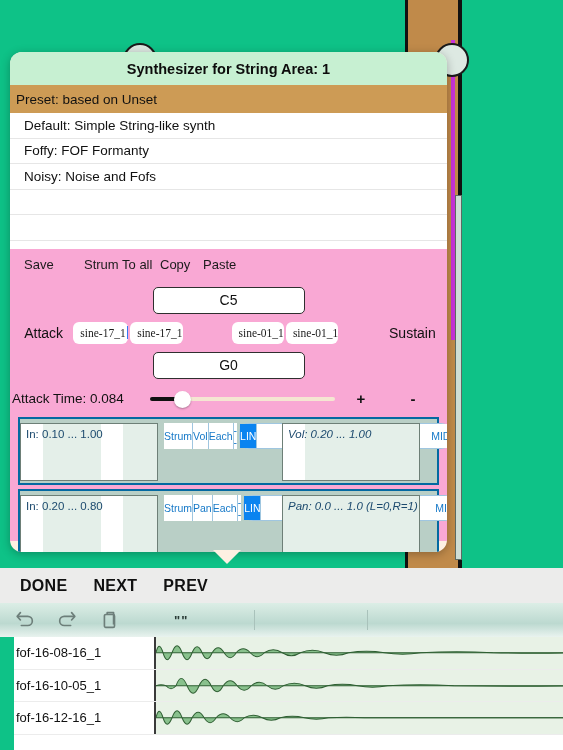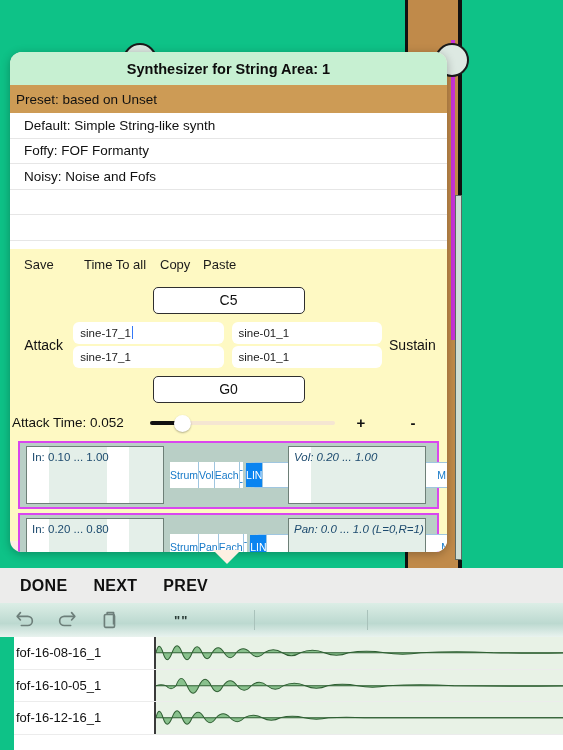--- a/index.html
+++ b/index.html
@@ -54,42 +54,42 @@
     padding-left: 6px; font-size: 13.5px; color: #111;
   }
   .preset-list { background: #ffffff; }
   .preset-row {
     height: 25.5px; display: flex; align-items: center; padding-left: 14px;
     font-size: 13.5px; color: #111; border-bottom: 1px solid #e6e6e6;
   }
   .preset-list-foot { height: 8px; background: #fff; }
 
   
-  .dialog-body { background: #fef9c3; padding: 0; height: 292px; position: relative; }
+  .dialog-body { background: #f9a8d4; padding: 0; height: 292px; position: relative; }
   .menu-row {
     display: flex; align-items: center; height: 32px;
     font-size: 13px; color: #1b1b1b; padding-left: 14px; gap: 0;
   }
   .menu-row .mi { margin-right: 0; }
   .mi-save { width: 60px; }
   .mi-copyall { width: 76px; }
   .mi-copy { width: 43px; }
   .mi-paste { width: 50px; }
 
   .note-btn {
     width: 152px; height: 27px; margin: 6px auto 0 auto; background: #fff;
     border: 1.5px solid #2f2f2f; border-radius: 5px;
     display: flex; align-items: center; justify-content: center;
     font-size: 14px; color: #111;
   }
 
   .env-row { display: flex; align-items: center; margin-top: 8px; padding: 0 4px; }
   .env-label { font-size: 14px; color: #111; width: 60px; text-align: center; }
   .env-label.right { width: 62px; }
-  .field-col { display: flex; flex-direction: column; gap: 2px; width: 152px; }
+  .field-col { display: flex; flex-direction: row; gap: 2px; width: 152px; font-family: Liberation Serif, serif; }
   .field-col.right { width: 152px; }
   .tf {
     height: 22px; background: #fff; border-radius: 6px;
     display: flex; align-items: center; padding-left: 7px;
     font-size: 11.5px; color: #1b1b1b; position: relative;
   }
   .tf .caret {
     display: inline-block; width: 1.5px; height: 13px; background: #3478f6;
     margin-left: 1px;
   }
@@ -101,21 +101,21 @@
   .slider-rest { position: absolute; left: 32px; top: 7.5px; width: 153px; height: 3.5px; background: #f5e6d2; border-radius: 2px; }
   .slider-knob {
     position: absolute; left: 24px; top: 1px; width: 17px; height: 17px;
     border-radius: 50%; background: #fff; box-shadow: 0 1px 2px rgba(0,0,0,.3);
   }
   .slider-plus, .slider-minus { width: 52px; text-align: center; font-size: 15px; font-weight: bold; color: #111; }
 
   
   .mod-panel {
     margin: 4px 8px 0 8px; height: 68px; background: #b9cfc6;
-    border: 2px solid #d946ef; display: flex; align-items: center; padding: 4px 6px; gap: 6px;
+    border: 2px solid #0369a1; display: flex; padding: 4px 0; gap: 6px;
   }
   .mod-range {
     width: 138px; height: 58px; background: #e4efe9; border: 1px solid #6d7f77;
     position: relative; overflow: hidden;
   }
   .mod-range .whitebar { position: absolute; left: 0; top: 0; width: 22px; height: 100%; background: #fff; }
   .mod-range .whitebar2 { position: absolute; left: 80px; top: 0; width: 22px; height: 100%; background: #fff; }
   .mod-range .txt { position: relative; font-size: 11.5px; color: #1c4a6e; padding: 4px 0 0 5px; white-space: nowrap; }
 
   .mod-mid { width: 112px; display: flex; flex-direction: row; gap: 2px; }
@@ -194,21 +194,21 @@
       <div class="preset-row">Noisy: Noise and Fofs</div>
       <div class="preset-row"></div>
       <div class="preset-row"></div>
       <div class="preset-list-foot"></div>
     </div>
 
     <div class="dialog-body">
 
       <div class="menu-row">
         <span class="mi mi-save">Save</span>
-        <span class="mi mi-copyall">Time To all</span>
+        <span class="mi mi-copyall">Strum To all</span>
         <span class="mi mi-copy">Copy</span>
         <span class="mi mi-paste">Paste</span>
       </div>
 
       <div class="note-btn">C5</div>
 
       <div class="env-row">
         <span class="env-label">Attack</span>
         <div class="field-col">
           <div class="tf">
@@ -226,21 +226,21 @@
           <div class="tf">
             <span>sine-01_1</span>
           </div>
         </div>
         <span class="env-label right">Sustain</span>
       </div>
 
       <div class="note-btn" style="margin-top:8px;">G0</div>
 
       <div class="slider-row">
-        <span class="slider-label">Attack Time: 0.052</span>
+        <span class="slider-label">Attack Time: 0.084</span>
         <div class="slider-track">
           <div class="slider-fill"></div>
           <div class="slider-rest"></div>
           <div class="slider-knob"></div>
         </div>
         <span class="slider-plus">+</span>
         <span class="slider-minus">-</span>
       </div>
 
       <div class="mod-panel">

